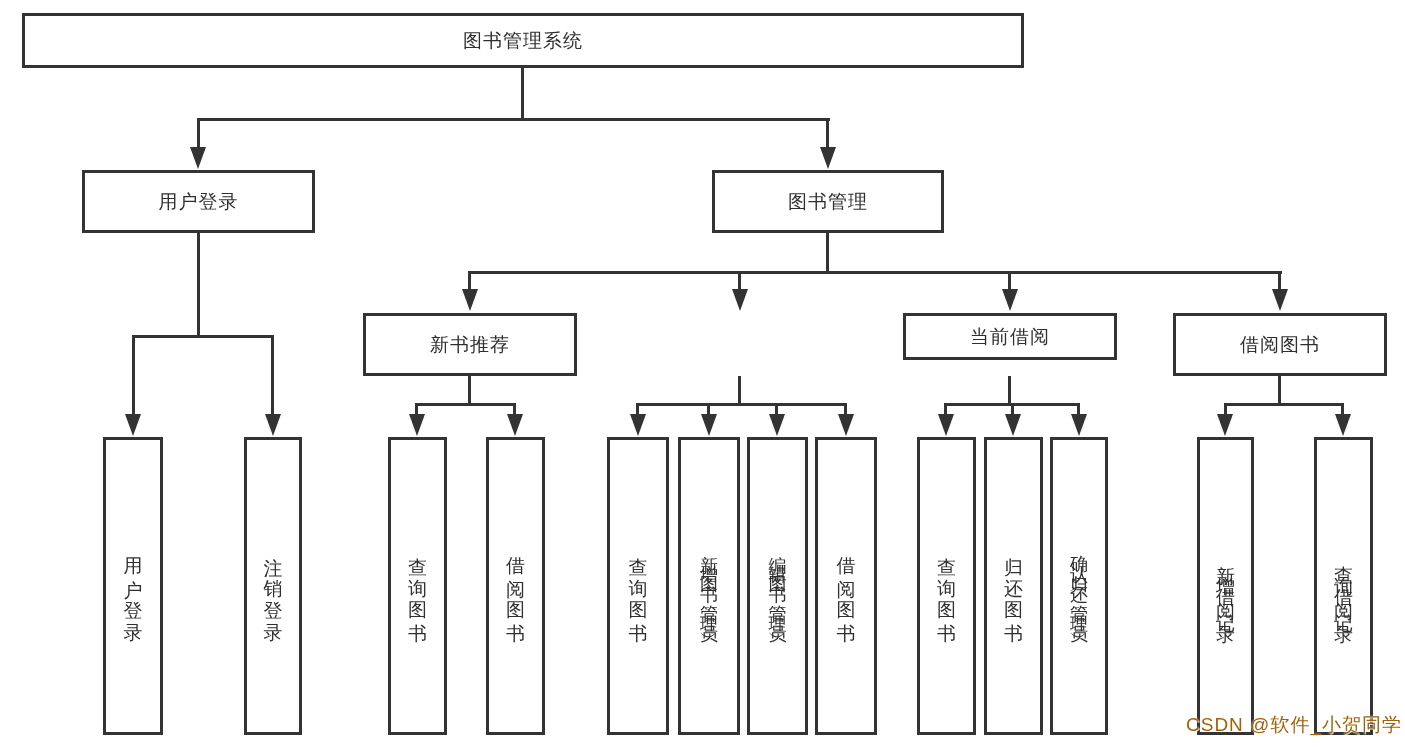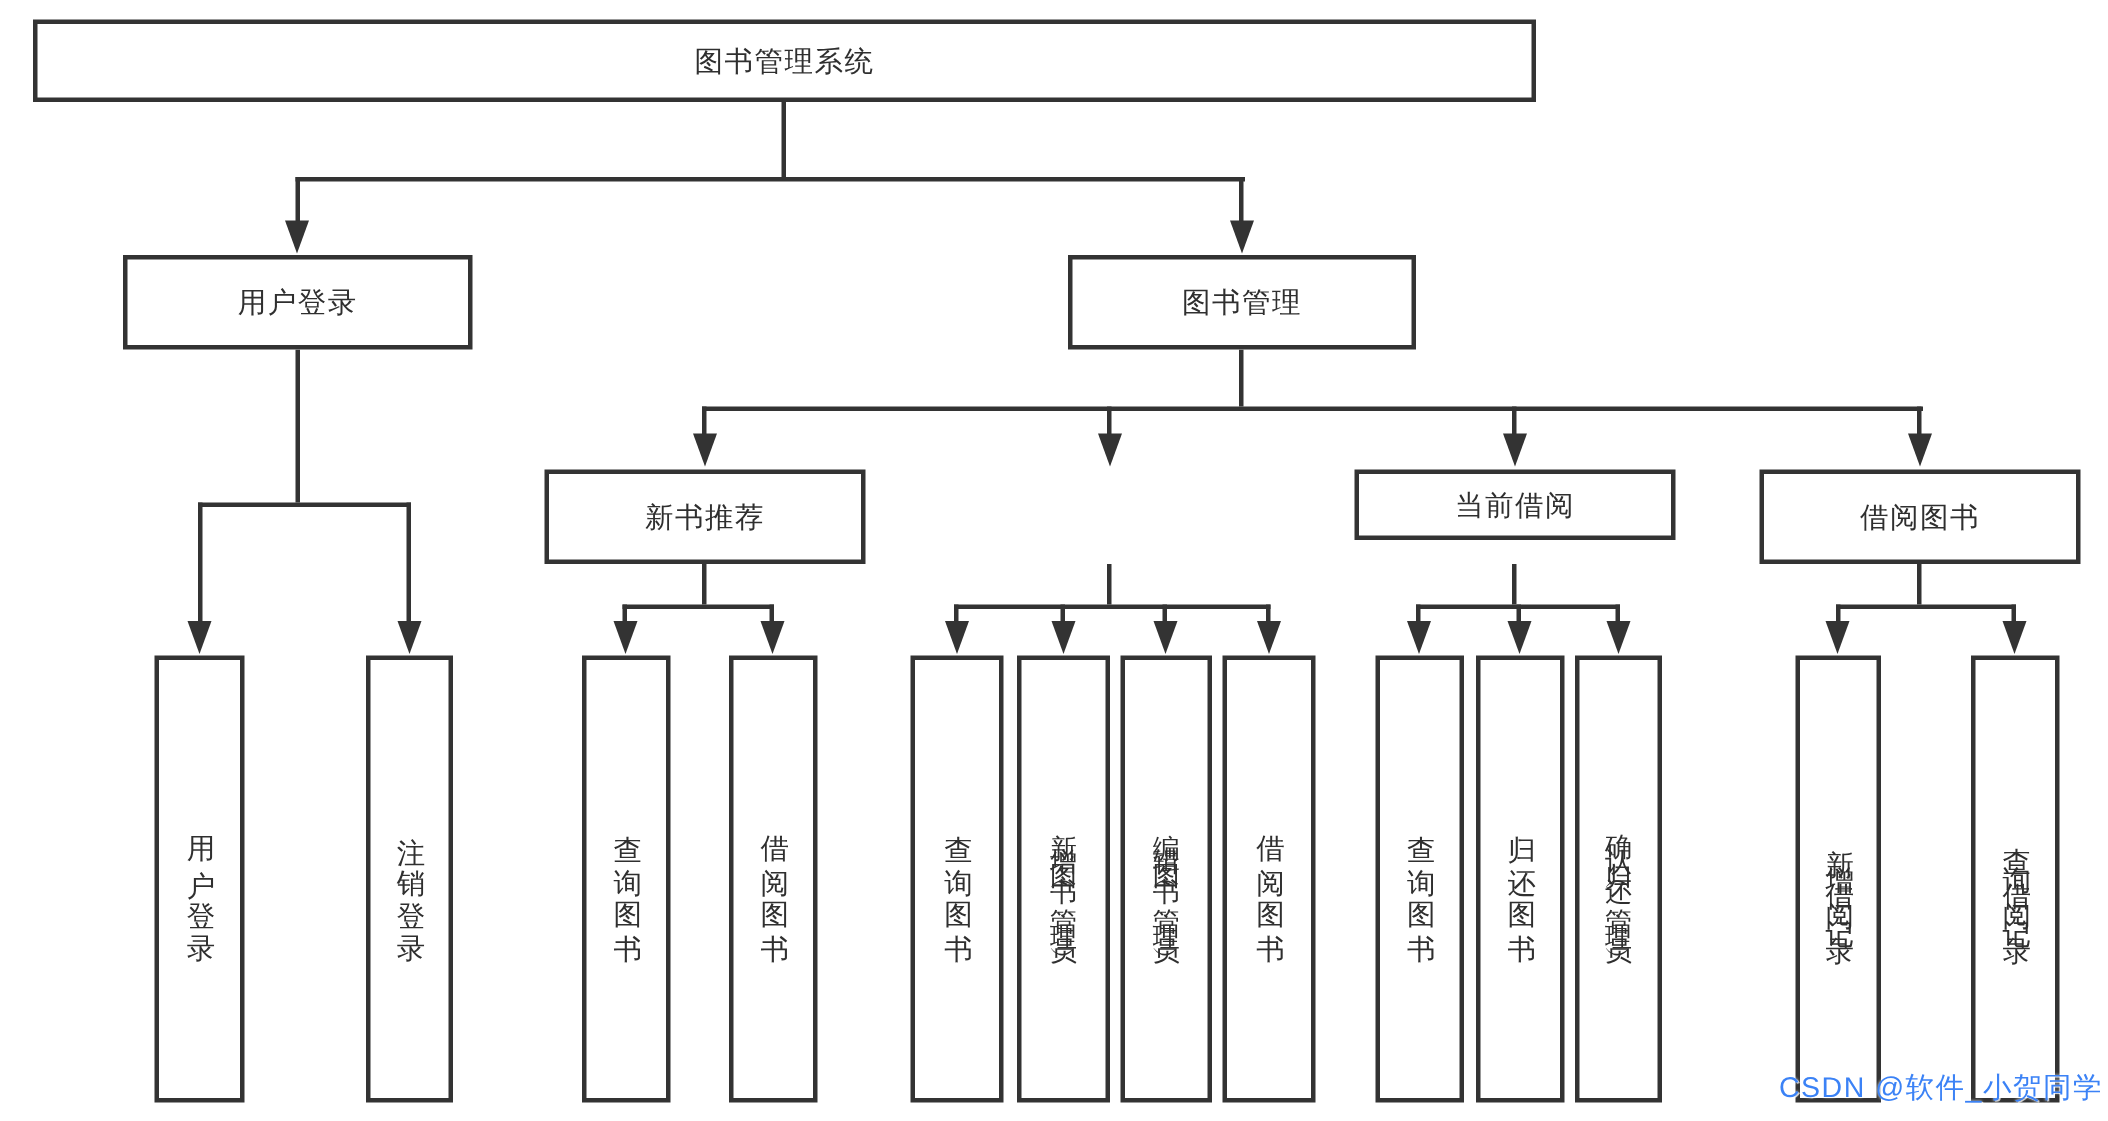--- a/index.html
+++ b/index.html
@@ -34,21 +34,21 @@
   .arrow{
     position:absolute;width:0;height:0;z-index:1;
     border-left:8px solid transparent;
     border-right:8px solid transparent;
     border-top:22px solid #333333;
   }
   #watermark{
     position:absolute;
     left:1186px;top:712px;
     font-size:19px;
-    color:#3b82f6;
+    color:#a16207;
     z-index:3;
     white-space:nowrap;
     text-shadow:0 0 2px #ffffff,1px 1px 0 rgba(255,255,255,.7);
     letter-spacing:1px;
   }
 </style>
 </head>
 <body>
 
 <div id="canvas">

